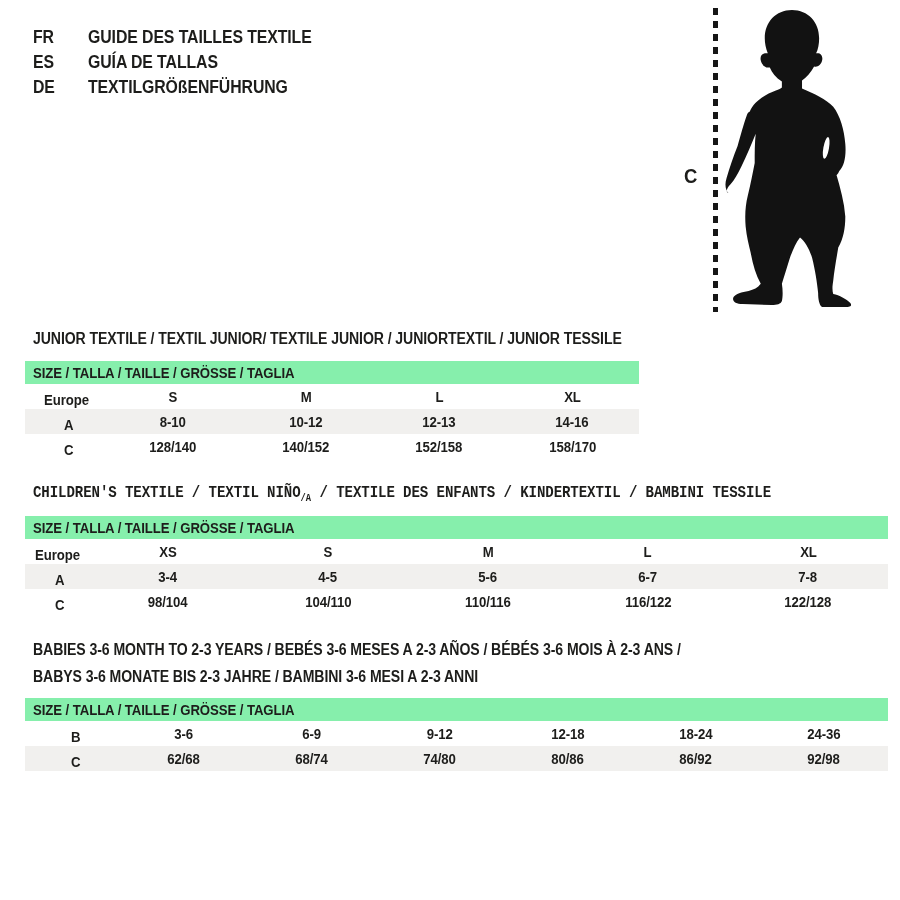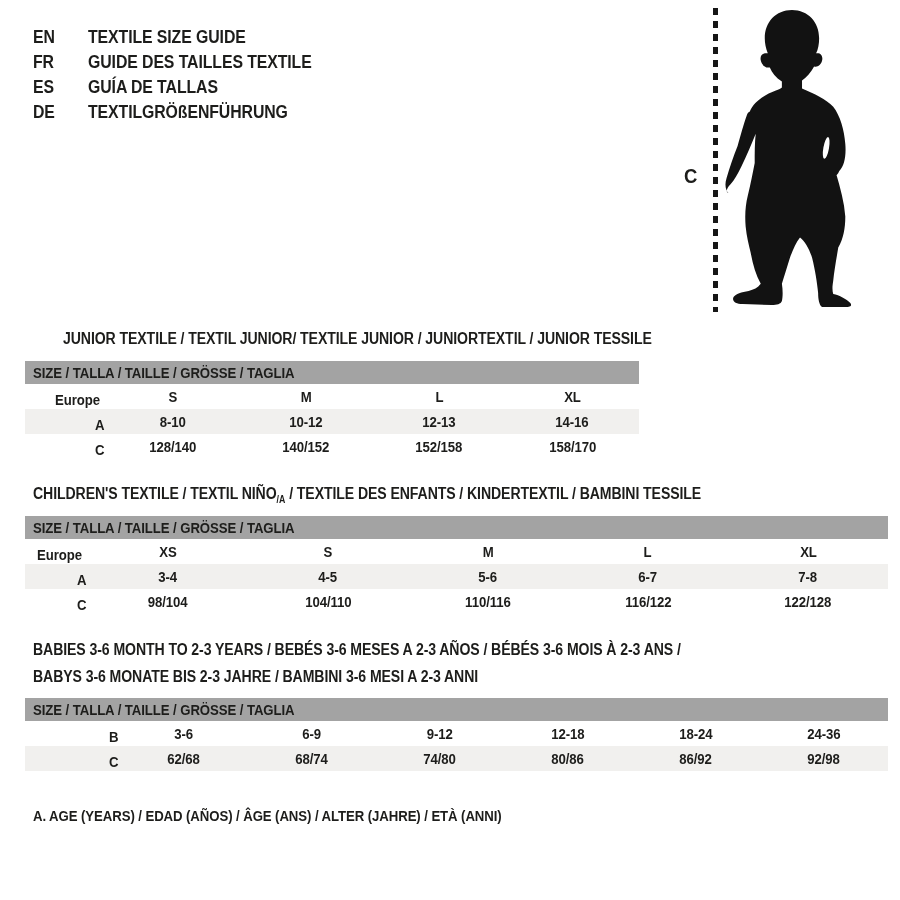--- a/index.html
+++ b/index.html
@@ -32,39 +32,35 @@
   .figure svg { position:absolute; left:44px; top:0; }
 
   
   .sec-title { position:absolute; left:33px; font-size:16px; line-height:27px; }
   .subsc { font-size:10px; vertical-align:sub; letter-spacing:0; }
 
   
   .tbl { position:absolute; left:25px; }
   .bar {
     height:23px; display:flex; align-items:center; padding-left:8px;
-    background:#a3a3a3; font-size:15px;
+    background:#86efac; font-size:15px;
   }
   .row { display:grid; height:25px; align-items:center; font-size:15px; }
   .row.shaded { background:#f1f0ee; }
-  .cell.label { padding-left:8px; text-align:right;margin-top:6px; }
+  .cell.label { padding-left:8px; text-align:center;margin-top:6px; }
   .cell.val   { display:flex; justify-content:center; }
 
   
   .legend { position:absolute; left:33px; top:804px; }
   .legend-line { height:23px; display:flex; align-items:center; font-size:15px; }
 </style>
 </head>
 <body>
 
 <div class="lang-list">
-  <div class="lang-row">
-    <span class="lang-code cond">EN</span>
-    <span class="lang-title cond">TEXTILE SIZE GUIDE</span>
-  </div>
   <div class="lang-row">
     <span class="lang-code cond">FR</span>
     <span class="lang-title cond">GUIDE DES TAILLES TEXTILE</span>
   </div>
   <div class="lang-row">
     <span class="lang-code cond">ES</span>
     <span class="lang-title cond">GUÍA DE TALLAS</span>
   </div>
   <div class="lang-row">
     <span class="lang-code cond">DE</span>
@@ -126,21 +122,21 @@
       L 57 76
       C 51 72 47 67 45 62
       C 41 63 37 60 36 55
       C 35 50 38 47 43 48
       C 41 43 40 38 40 33
       C 40 17 51 5 67 5 Z"></path>
     <ellipse cx="101" cy="142" rx="2.8" ry="11" fill="#ffffff" transform="rotate(10 101 142)"></ellipse>
   </svg>
 </div>
 
-<h2 class="sec-title" style="top:325px;margin-left:30px;">
+<h2 class="sec-title" style="top:325px;">
   <span class="cond">JUNIOR TEXTILE / TEXTIL JUNIOR/ TEXTILE JUNIOR / JUNIORTEXTIL / JUNIOR TESSILE</span>
 </h2>
 <div class="tbl" style="top:361px; width:614px;">
     <div class="bar">
       <span class="cond">SIZE / TALLA / TAILLE / GRÖSSE / TAGLIA</span>
     </div>
     <div class="row" style="grid-template-columns: 13.2% repeat(4, 1fr);">
       <div class="cell label"><span class="cond">Europe</span></div>
       <div class="cell val">
         <span class="condc">S</span>
@@ -180,21 +176,21 @@
       </div>
       <div class="cell val">
         <span class="condc">152/158</span>
       </div>
       <div class="cell val">
         <span class="condc">158/170</span>
       </div>
     </div>
   </div>
 
-<h2 class="sec-title" style="top:480px;">
+<h2 class="sec-title" style="top:480px;font-family:Liberation Mono, monospace;">
   <span class="cond"><span>CHILDREN'S TEXTILE / TEXTIL NIÑO</span><span class="subsc">/A</span><span> / TEXTILE DES ENFANTS / KINDERTEXTIL / BAMBINI TESSILE</span></span>
 </h2>
 <div class="tbl" style="top:516px; width:863px;">
     <div class="bar">
       <span class="cond">SIZE / TALLA / TAILLE / GRÖSSE / TAGLIA</span>
     </div>
     <div class="row" style="grid-template-columns: 7.3% repeat(5, 1fr);">
       <div class="cell label"><span class="cond">Europe</span></div>
       <div class="cell val">
         <span class="condc">XS</span>
@@ -296,16 +292,13 @@
       <div class="cell val">
         <span class="condc">86/92</span>
       </div>
       <div class="cell val">
         <span class="condc">92/98</span>
       </div>
     </div>
   </div>
 
 <div class="legend">
-  <div class="legend-line">
-      <span class="cond">A. AGE (YEARS) / EDAD (AÑOS) / ÂGE (ANS) / ALTER (JAHRE) / ETÀ (ANNI)</span>
-    </div>
 </div>
 
 </body></html>

